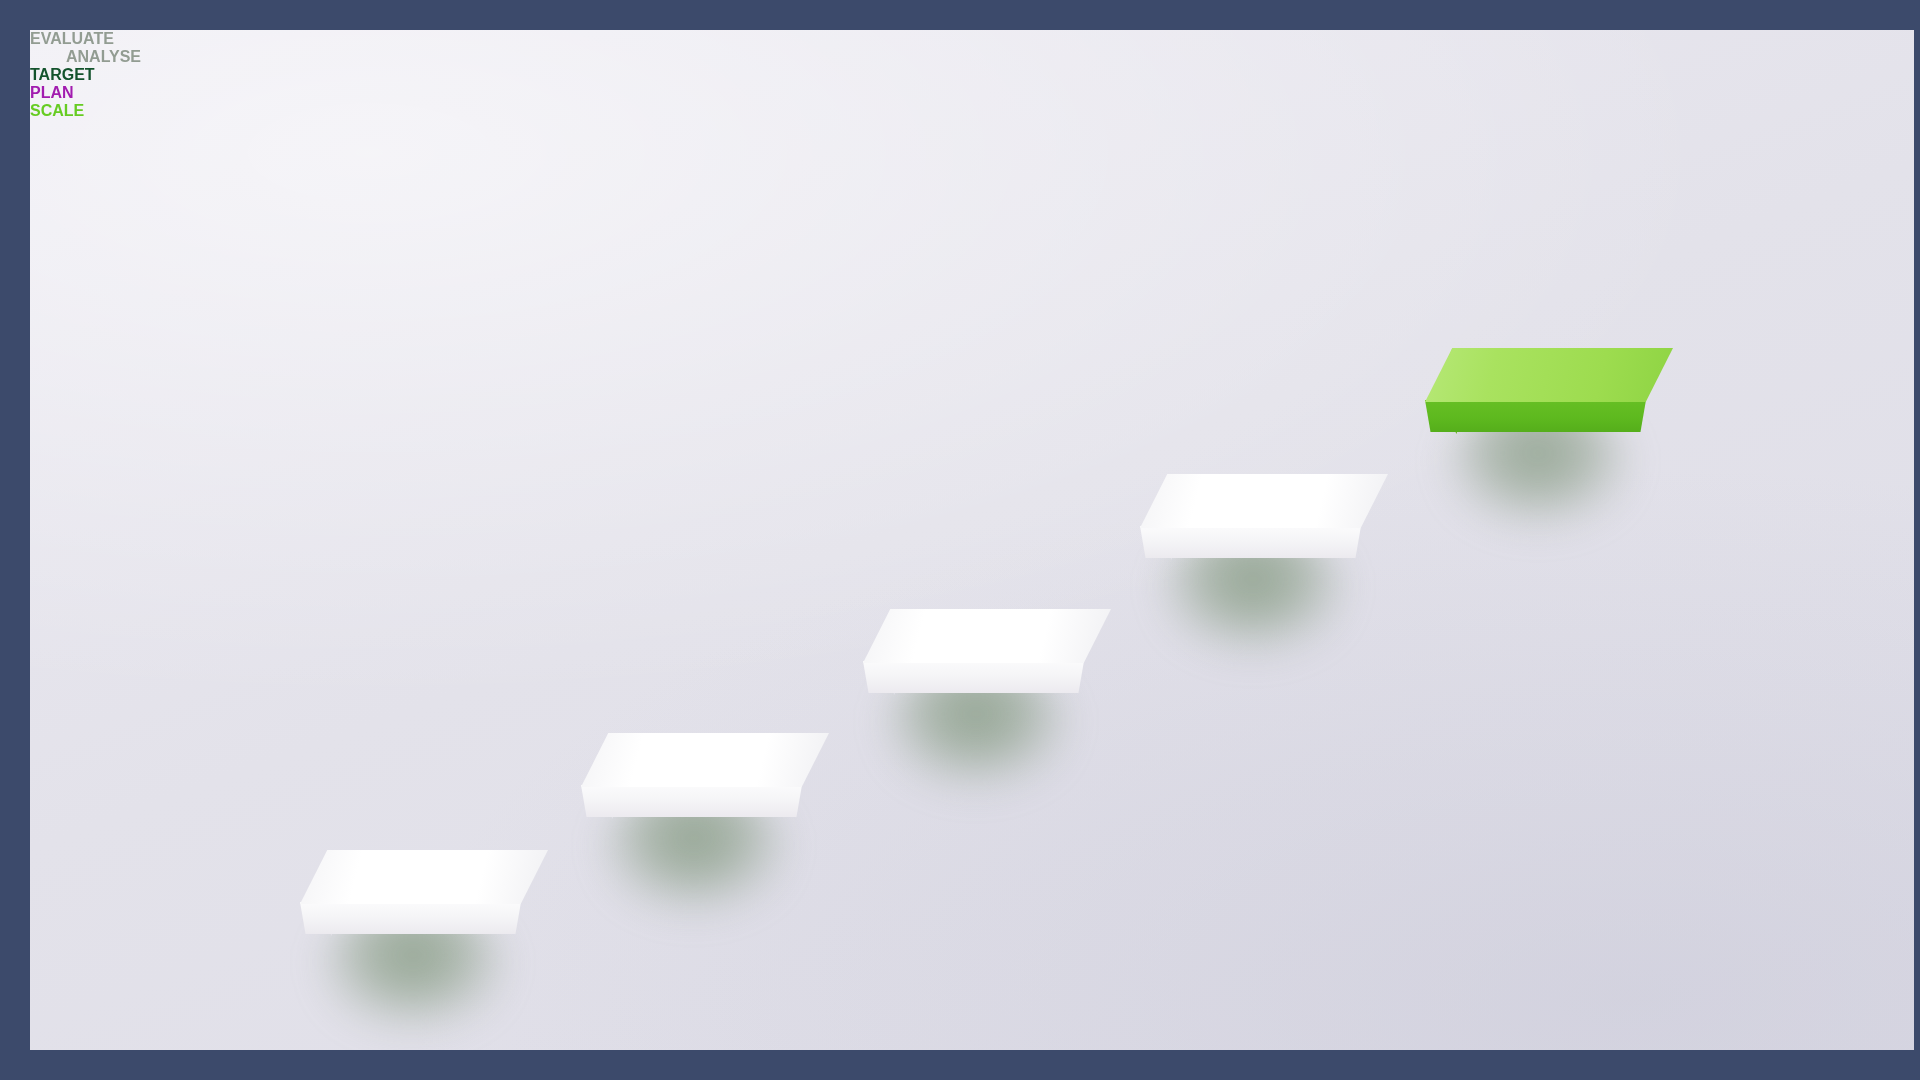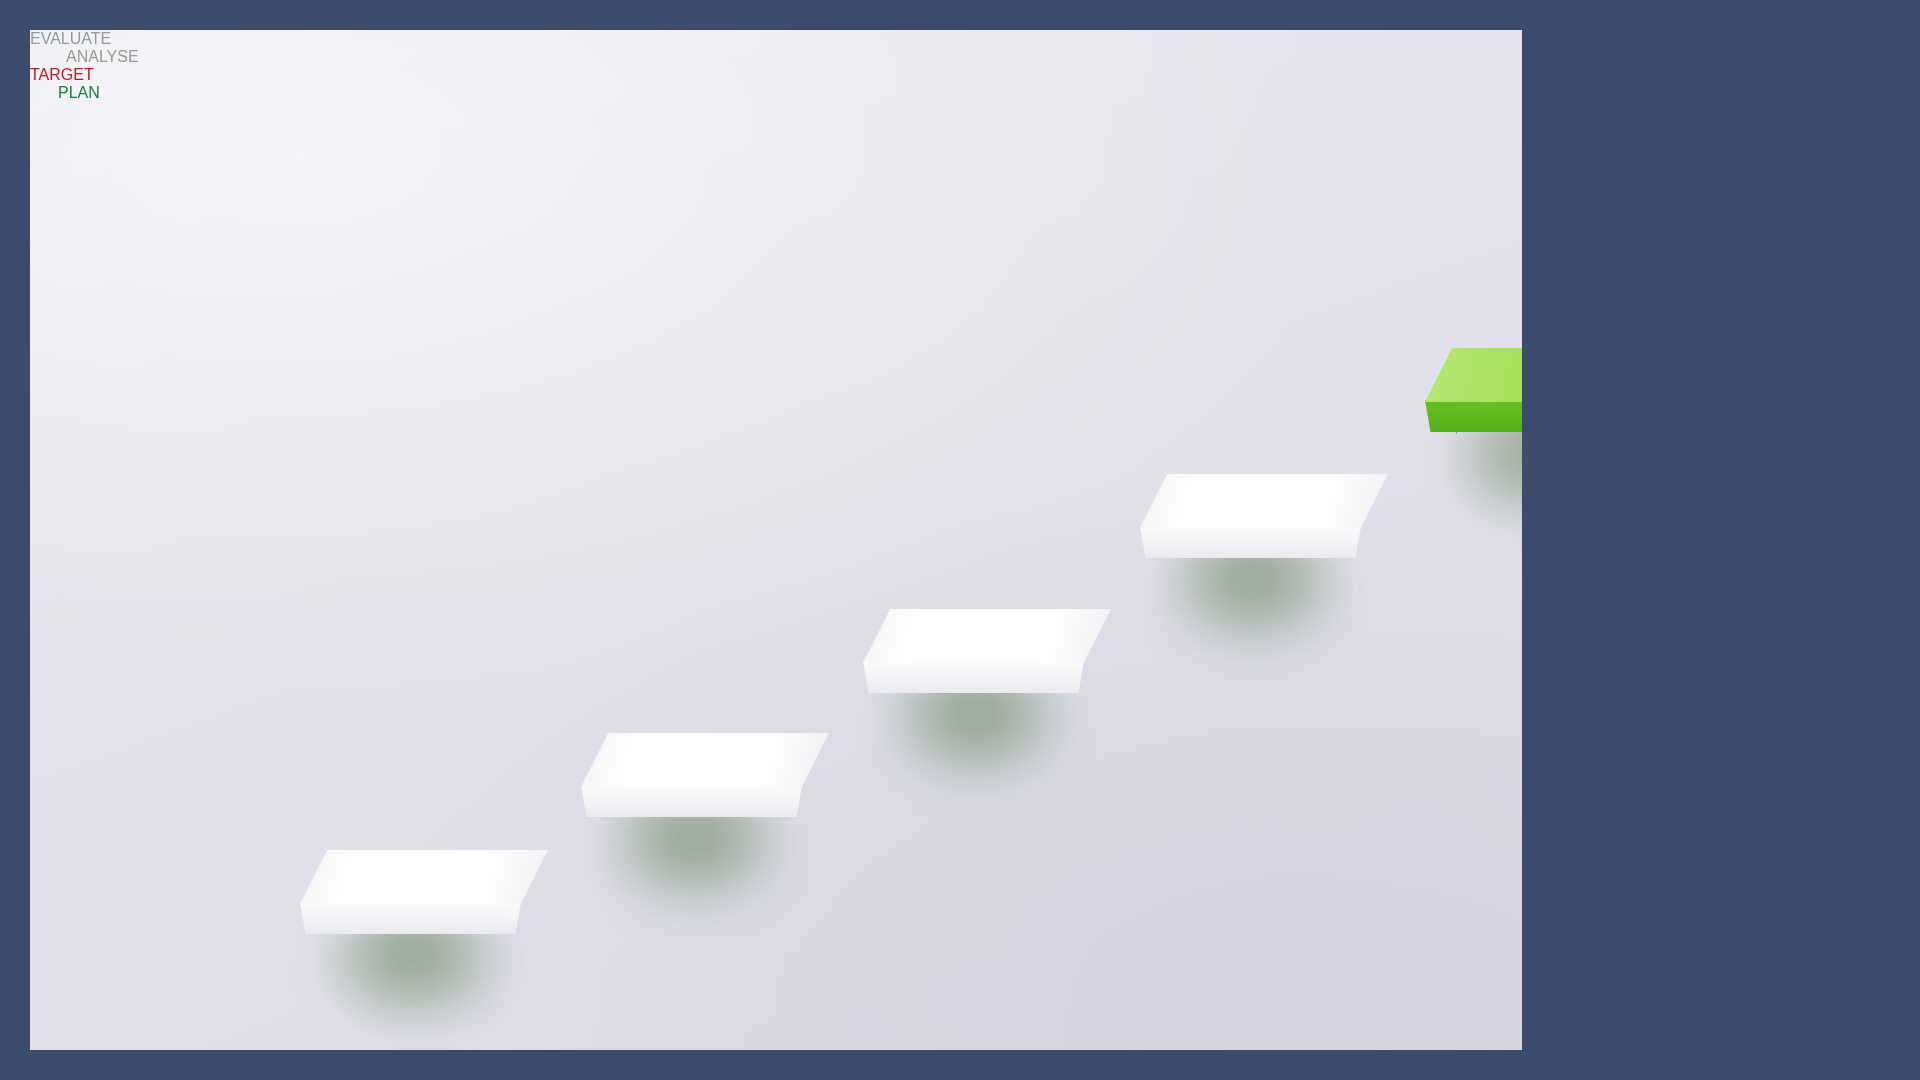--- a/index.html
+++ b/index.html
@@ -106,21 +106,21 @@
         rgba(104,132,98,0.60) 0%,
         rgba(116,140,110,0.44) 44%,
         rgba(140,156,136,0.20) 72%,
         rgba(155,162,155,0.0) 100%);
   }
 </style>
 </head>
 <body>
 
 <div id="frame" style="background: rgb(60, 74, 107);">
-  <div id="canvas" style="left: 30px; top: 30px; width: 1492px; height: 1020px;">
+  <div id="canvas" style="left: 30px; top: 30px; width: 1884px; height: 1020px; font-weight: bold;">
     <div class="stage" id="stage">
         <div class="step" style="left: 270px; top: 820px;">
           <div class="shadow"></div>
           <div class="side"></div>
           <div class="front"></div>
           <div class="top"></div>
         </div>
         <div class="label" style="left: 288px; top: 755px; color: rgb(146, 156, 146);">EVALUATE</div>
         <div class="step" style="left: 551px; top: 703px;">
           <div class="shadow"></div>
@@ -128,29 +128,30 @@
           <div class="front"></div>
           <div class="top"></div>
         </div>
         <div class="label" style="left: 572px; top: 640px; color: rgb(146, 156, 146); padding-left: 36px;">ANALYSE</div>
         <div class="step" style="left: 833px; top: 579px;">
           <div class="shadow"></div>
           <div class="side"></div>
           <div class="front"></div>
           <div class="top"></div>
         </div>
-        <div class="label" style="left: 856px; top: 515px; color: #b91c1c;">TARGET</div>
+        <div class="label" style="left: 856px; top: 515px; color: #14532d;">TARGET</div>
         <div class="step" style="left: 1110px; top: 444px;">
           <div class="shadow"></div>
           <div class="side"></div>
           <div class="front"></div>
           <div class="top"></div>
         </div>
-        <div class="label" style="left: 1160px; top: 390px; color: #15803d; padding-left: 28px;">PLAN</div>
+        <div class="label" style="left: 1160px; top: 390px; color: #a21caf;">PLAN</div>
         <div class="step accent" style="left: 1395px; top: 318px;">
           <div class="shadow"></div>
           <div class="side"></div>
           <div class="front"></div>
           <div class="top"></div>
         </div>
+        <div class="label" style="left: 1447px; top: 258px; color: rgb(102, 204, 34);">SCALE</div>
       </div>
   </div>
 </div>
 
 </body></html>

